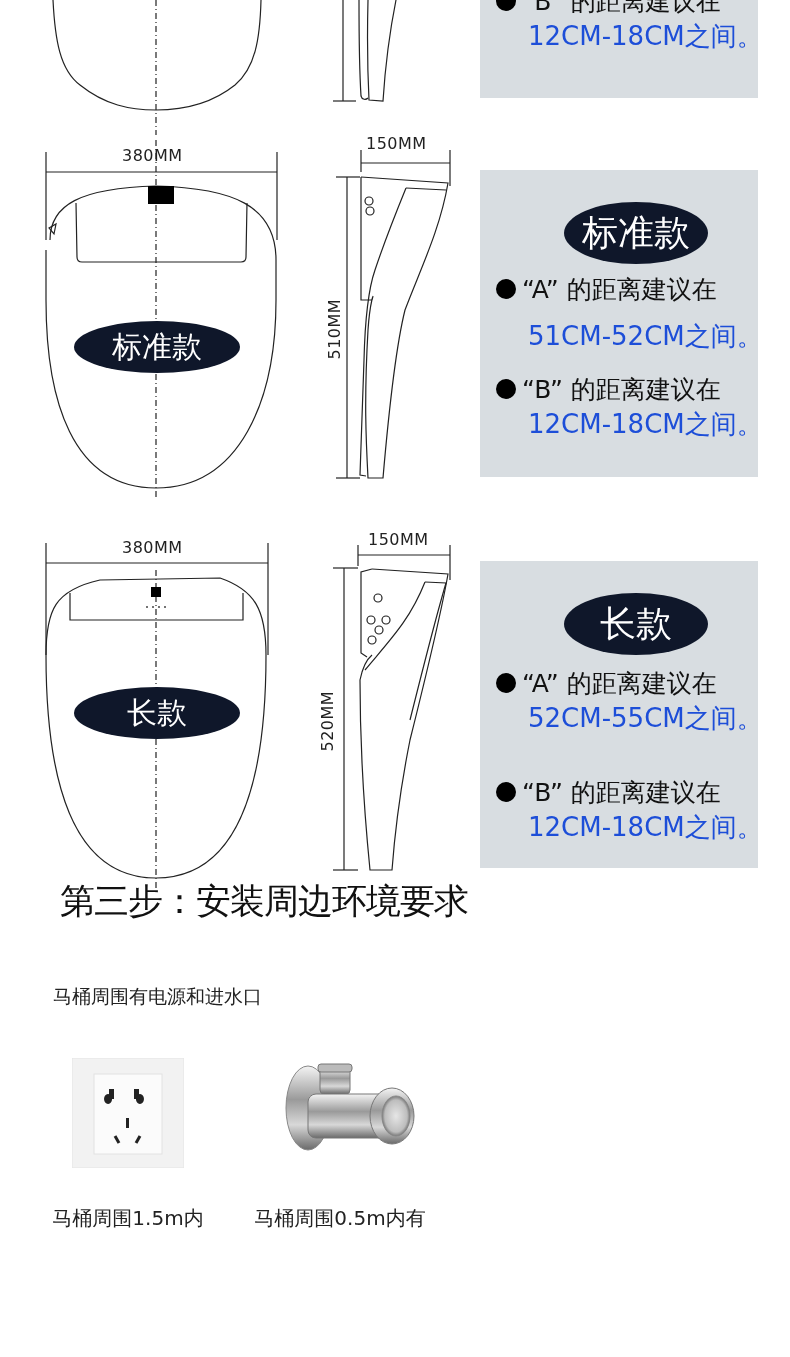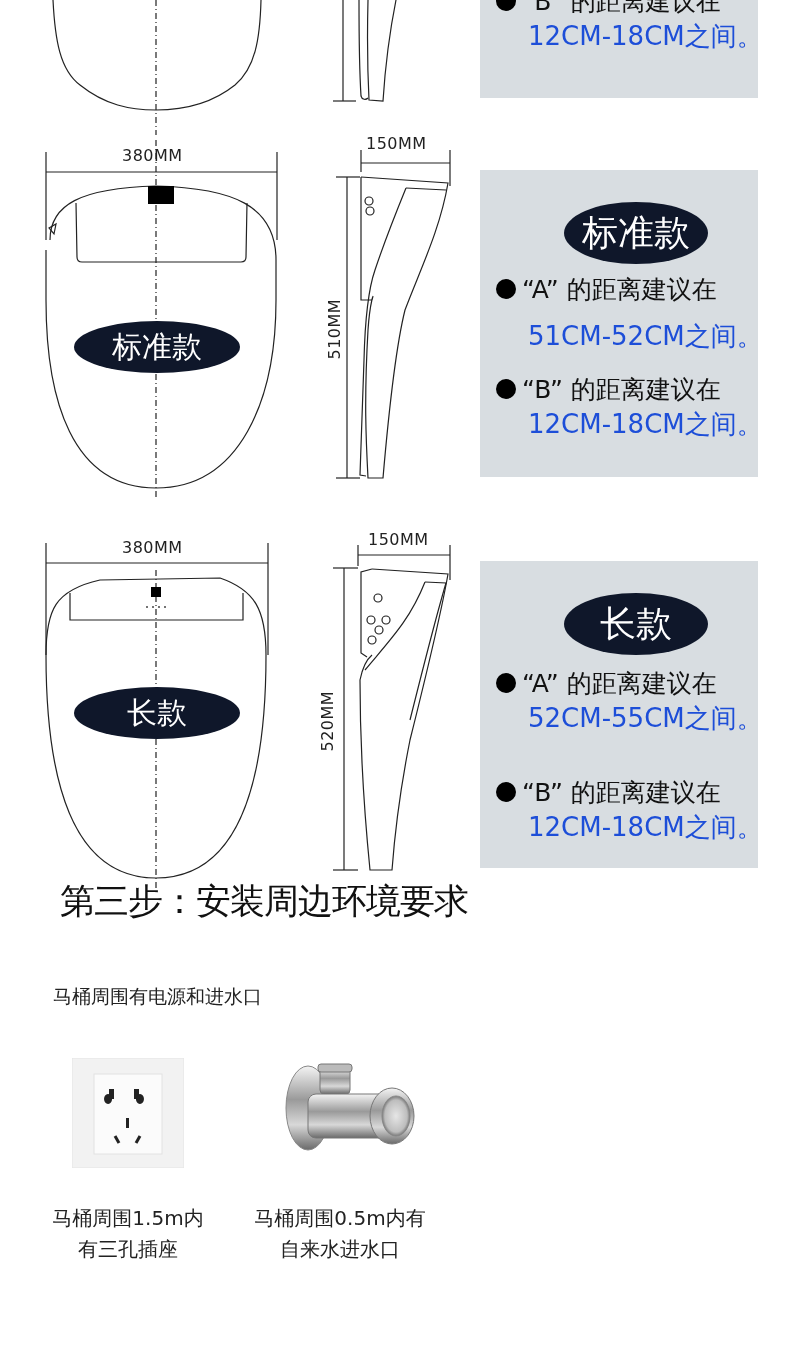--- a/index.html
+++ b/index.html
@@ -164,18 +164,16 @@
   <ellipse cx="28" cy="48" rx="22" ry="42" fill="url(#chrome)" stroke="#888"></ellipse>
   <rect x="40" y="8" width="30" height="26" rx="4" fill="url(#chrome)" stroke="#777"></rect>
   <rect x="38" y="4" width="34" height="8" rx="3" fill="#bbb" stroke="#777"></rect>
   <rect x="28" y="34" width="80" height="44" rx="8" fill="url(#chrome)" stroke="#777"></rect>
   <ellipse cx="112" cy="56" rx="22" ry="28" fill="url(#chrome)" stroke="#777"></ellipse>
   <ellipse cx="116" cy="56" rx="14" ry="20" fill="url(#cap)" stroke="#888"></ellipse>
 </svg>
 
 <div class="cap" style="left:38px; top:1203px; width:180px;">
   <div>马桶周围1.5m内</div>
-  <div>有三孔插座</div>
 </div>
 <div class="cap" style="left:238px; top:1203px; width:204px;">
   <div>马桶周围0.5m内有</div>
-  <div>自来水进水口</div>
 </div>
 
 </body></html>

